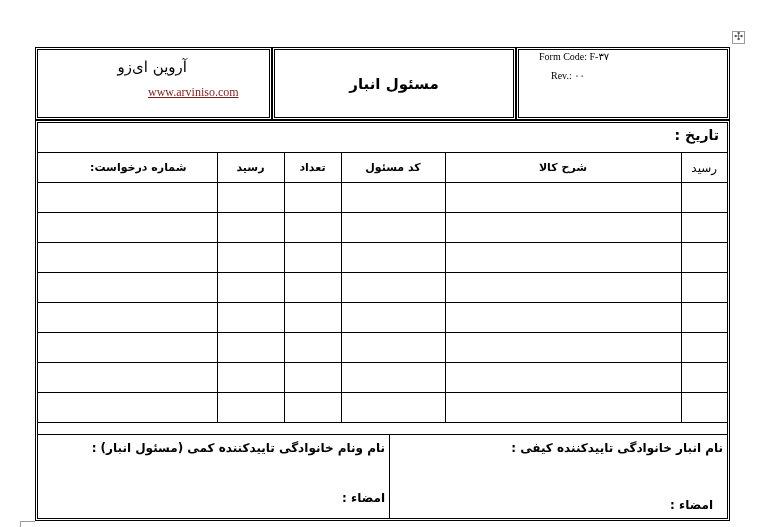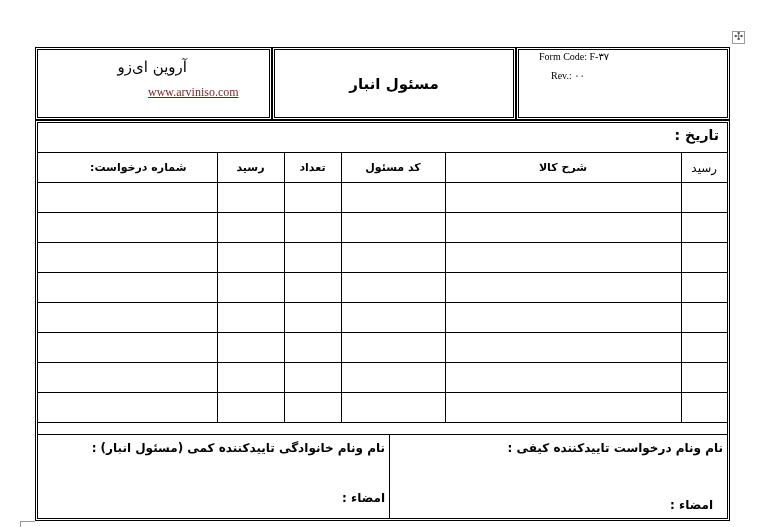--- a/index.html
+++ b/index.html
@@ -131,21 +131,21 @@
       <td></td>
       <td></td>
       <td></td>
       <td class="last"></td>
     </tr>
   </tbody>
     </table>
 
   <div class="footer">
     <div class="foot-right">
-      <span class="foot-label">نام ونام درخواست تاییدکننده کیفی :</span>
+      <span class="foot-label">نام انبار خانوادگی تاییدکننده کیفی :</span>
       <span class="sign-label" style="right:14px;top:63px;">امضاء :</span>
     </div>
     <div class="foot-left">
       <span class="foot-label">نام ونام خانوادگی تاییدکننده کمی (مسئول انبار) :</span>
       <span class="sign-label" style="right:4px;top:56px;">امضاء :</span>
     </div>
   </div>
 </div>
 
 </body></html>

